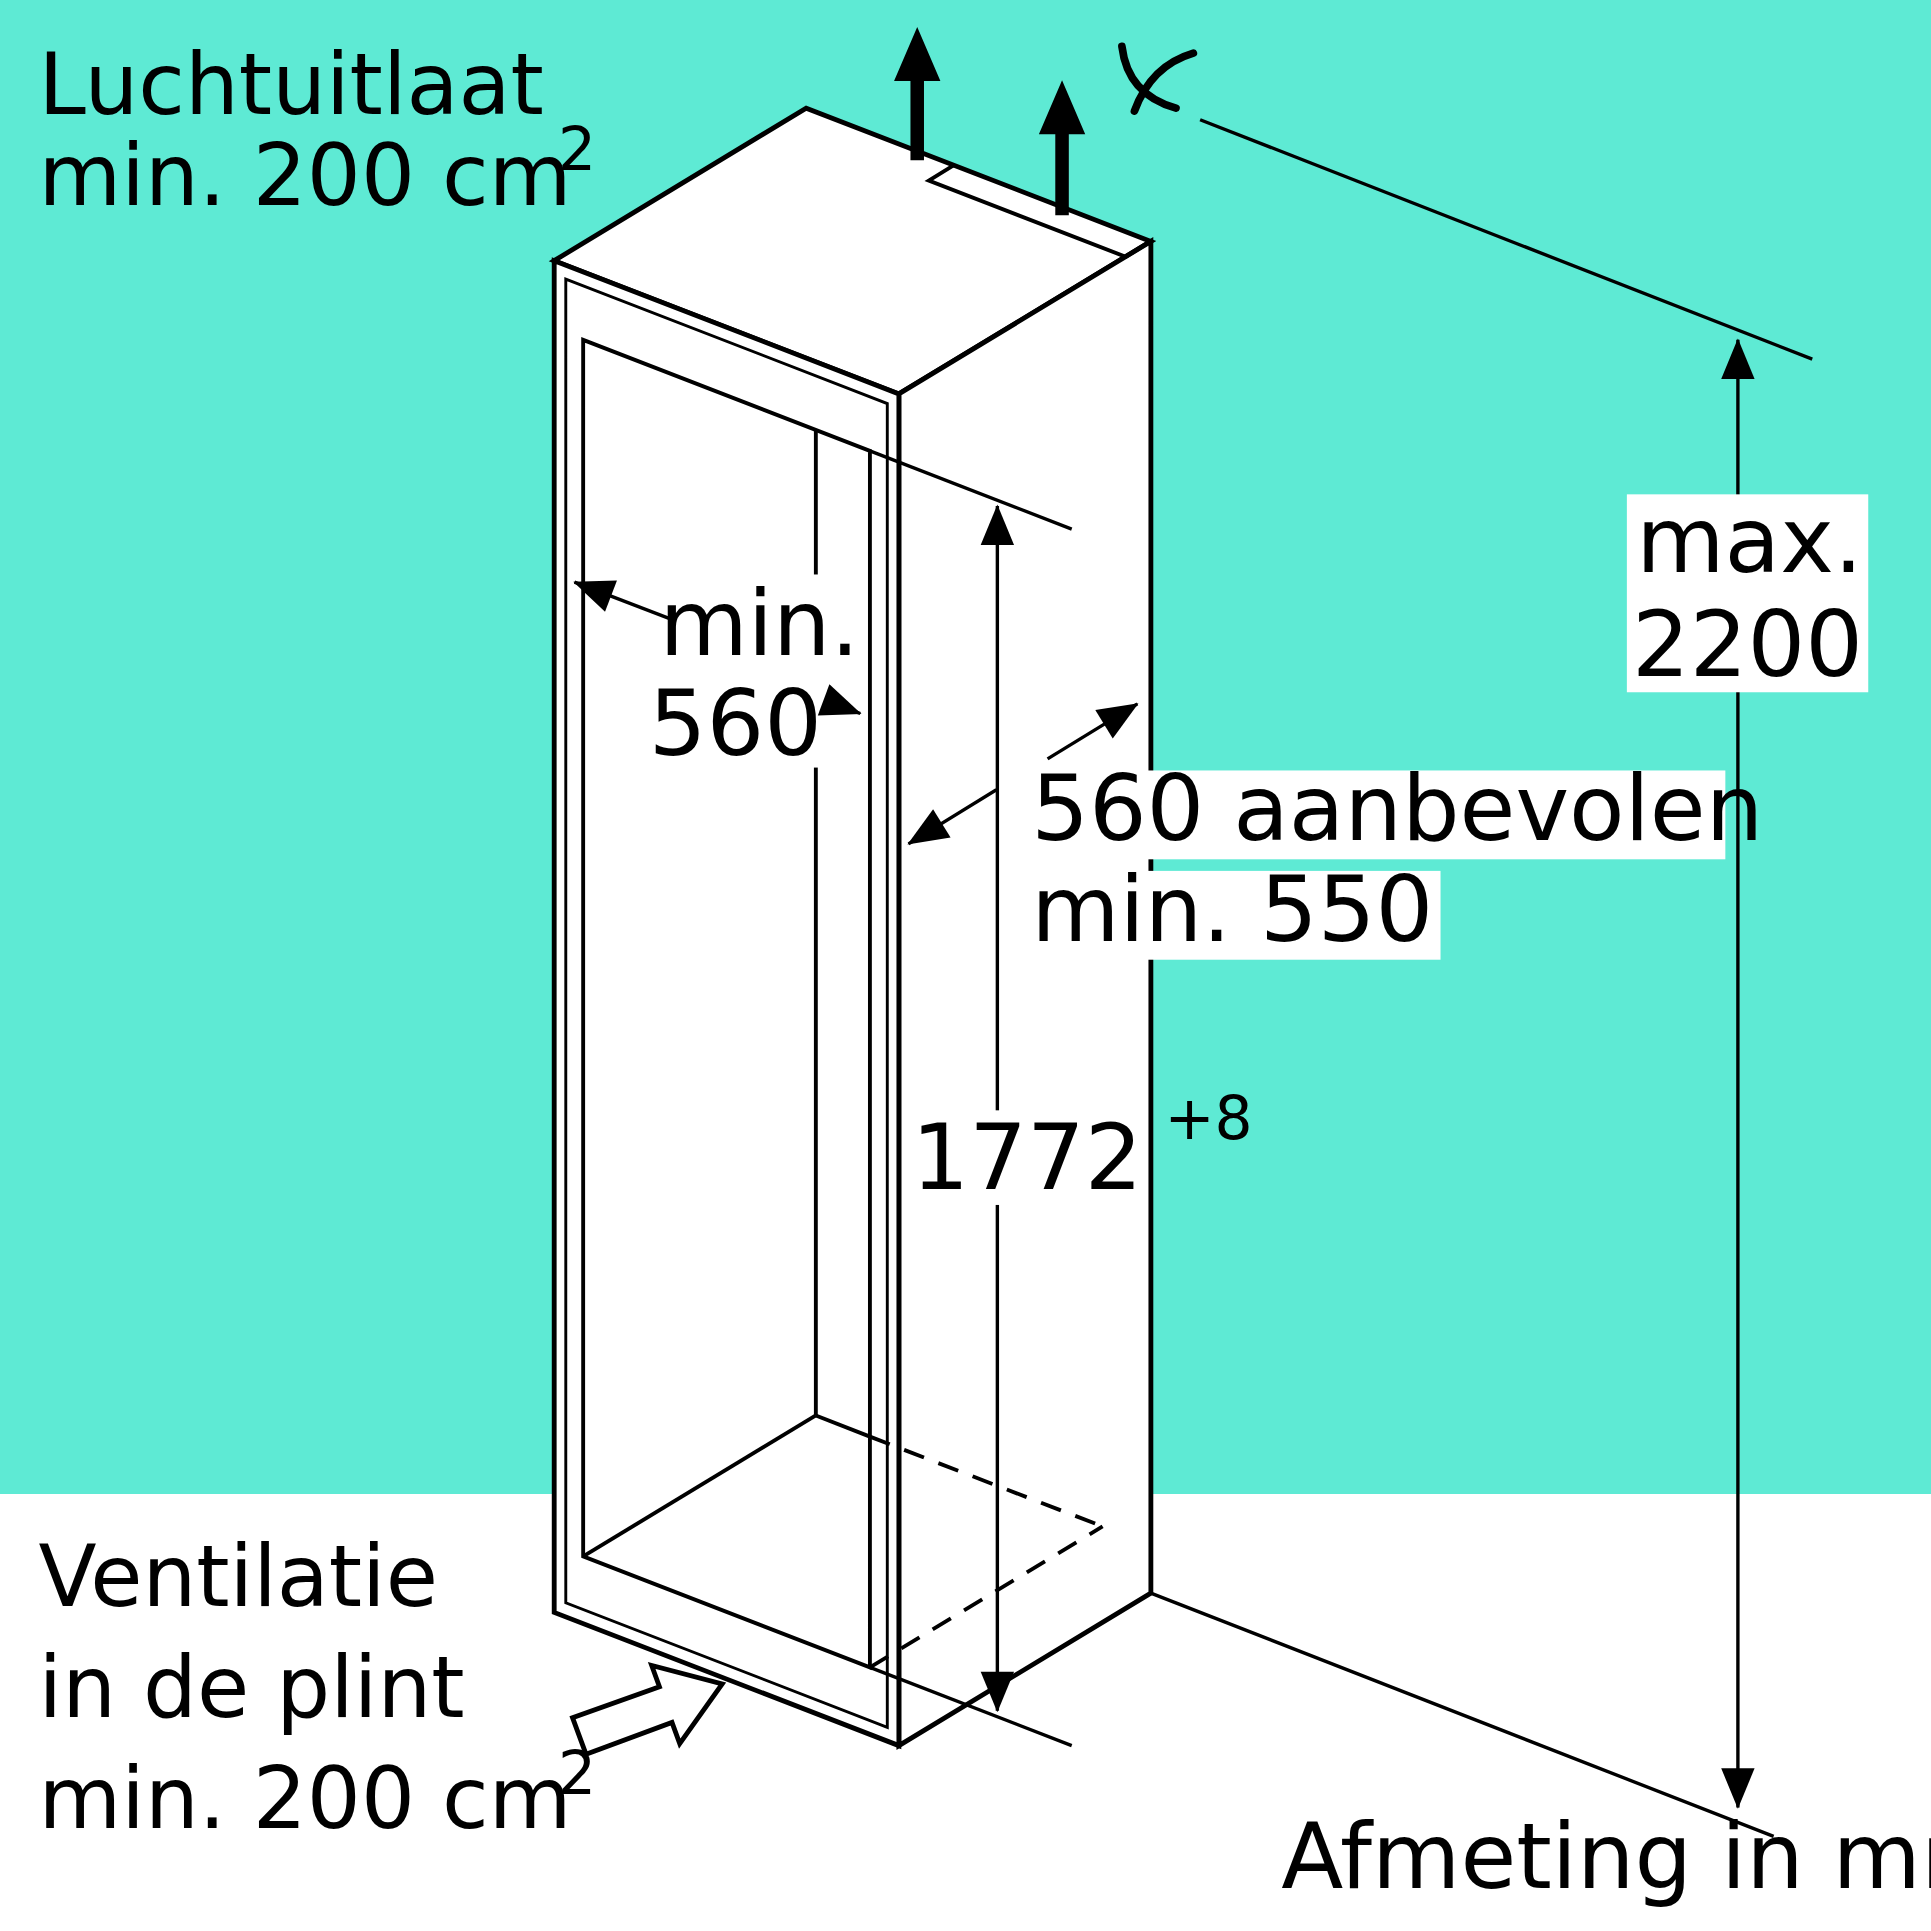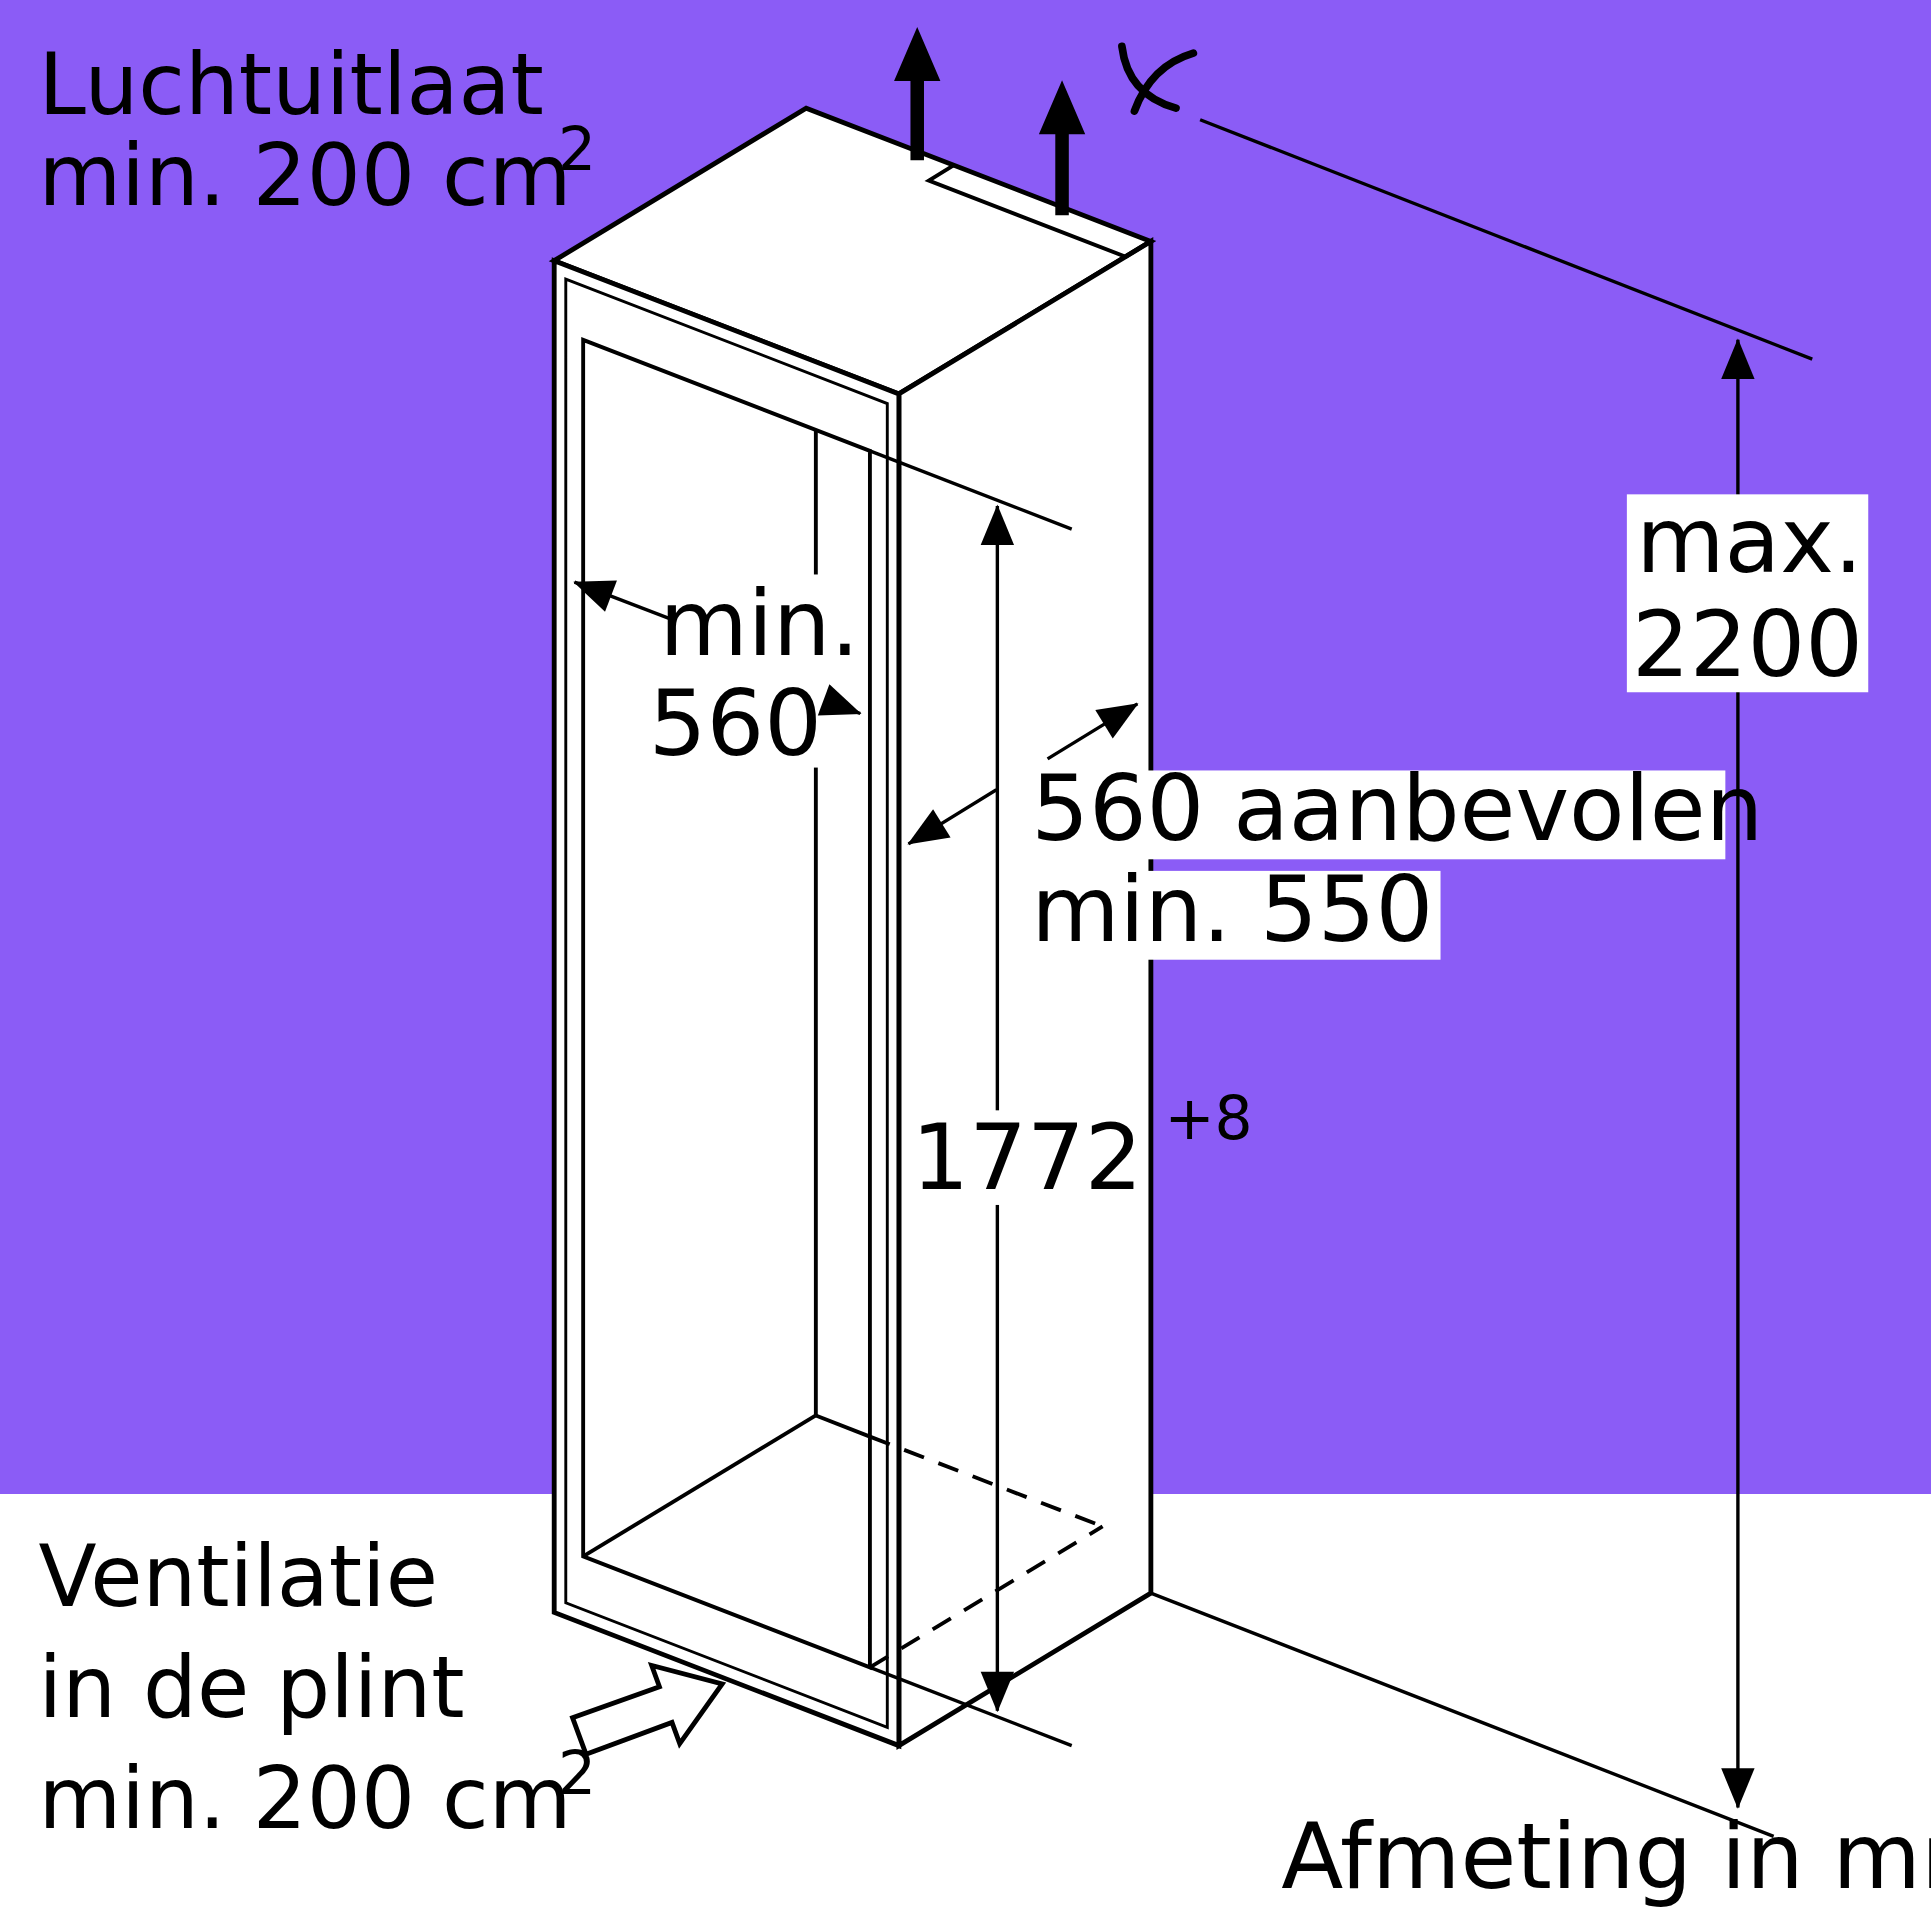--- a/index.html
+++ b/index.html
@@ -7,21 +7,21 @@
     padding: 0;
     width: 1931px;
     height: 1931px;
     background: #ffffff;
     overflow: hidden;
   }
   .canvas {
     position: relative;
     width: 1931px;
     height: 1494px;
-    background: #8b5cf6;
+    background: #5eead4;
     text-decoration: underline;
   }
   svg {
     display: block;
   }
   .lbl {
     font-family: "DejaVu Sans", "Liberation Sans", sans-serif;
     fill: #000000;
     font-size: 88px;
   }

